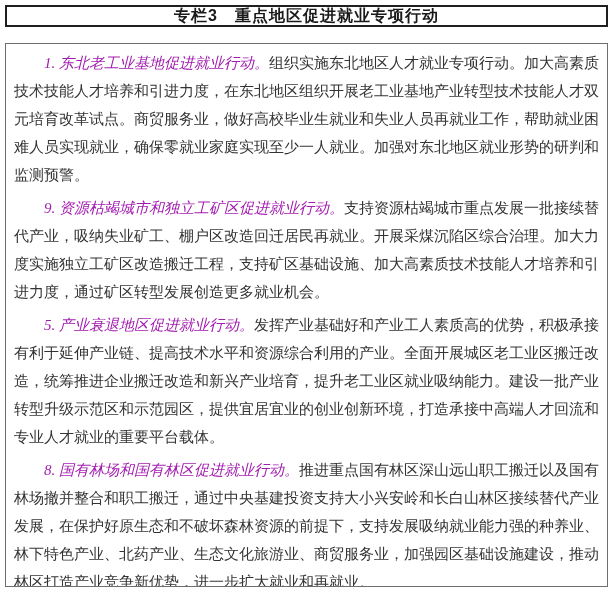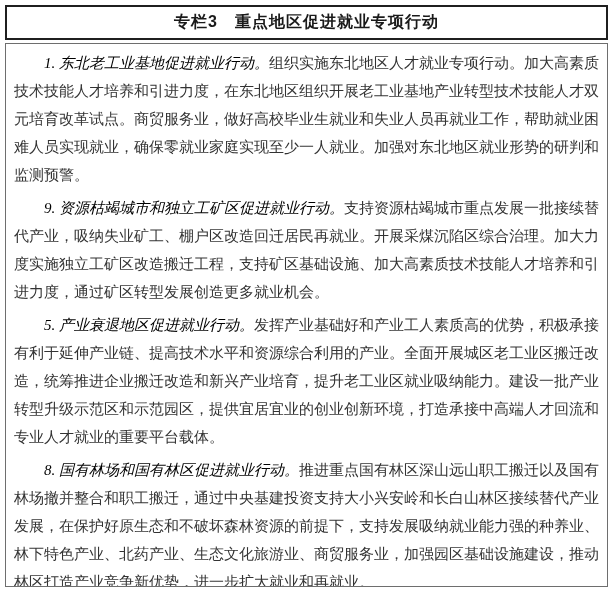--- a/index.html
+++ b/index.html
@@ -13,21 +13,21 @@
     height: 597px;
     background: #ffffff;
     font-family: "Liberation Serif", "DejaVu Serif", serif;
     overflow: hidden;
   }
   .title-box {
     position: absolute;
     left: 5px;
     top: 5px;
     width: 603px;
-    height: 35px;
+    height: 22px;
     box-sizing: border-box;
     border: 2px solid #1f1f1f;
     background: #ffffff;
     display: flex;
     align-items: center;
     justify-content: center;
   }
   .title-text {
     font-family: "Liberation Sans", "DejaVu Sans", sans-serif;
     font-weight: bold;
@@ -54,21 +54,21 @@
     font-size: 15px;
     line-height: 28px;
     color: #333333;
     text-align: justify;
   }
   .body-box p:last-child {
     margin-bottom: 0;
   }
   .lead {
     font-style: italic;
-    color: #000000;
+    color: #a21caf;
   }
 </style>
 </head>
 <body>
 
 <div class="page">
 
   <div class="title-box">
     <span class="title-text">专栏3　重点地区促进就业专项行动</span>
   </div>

